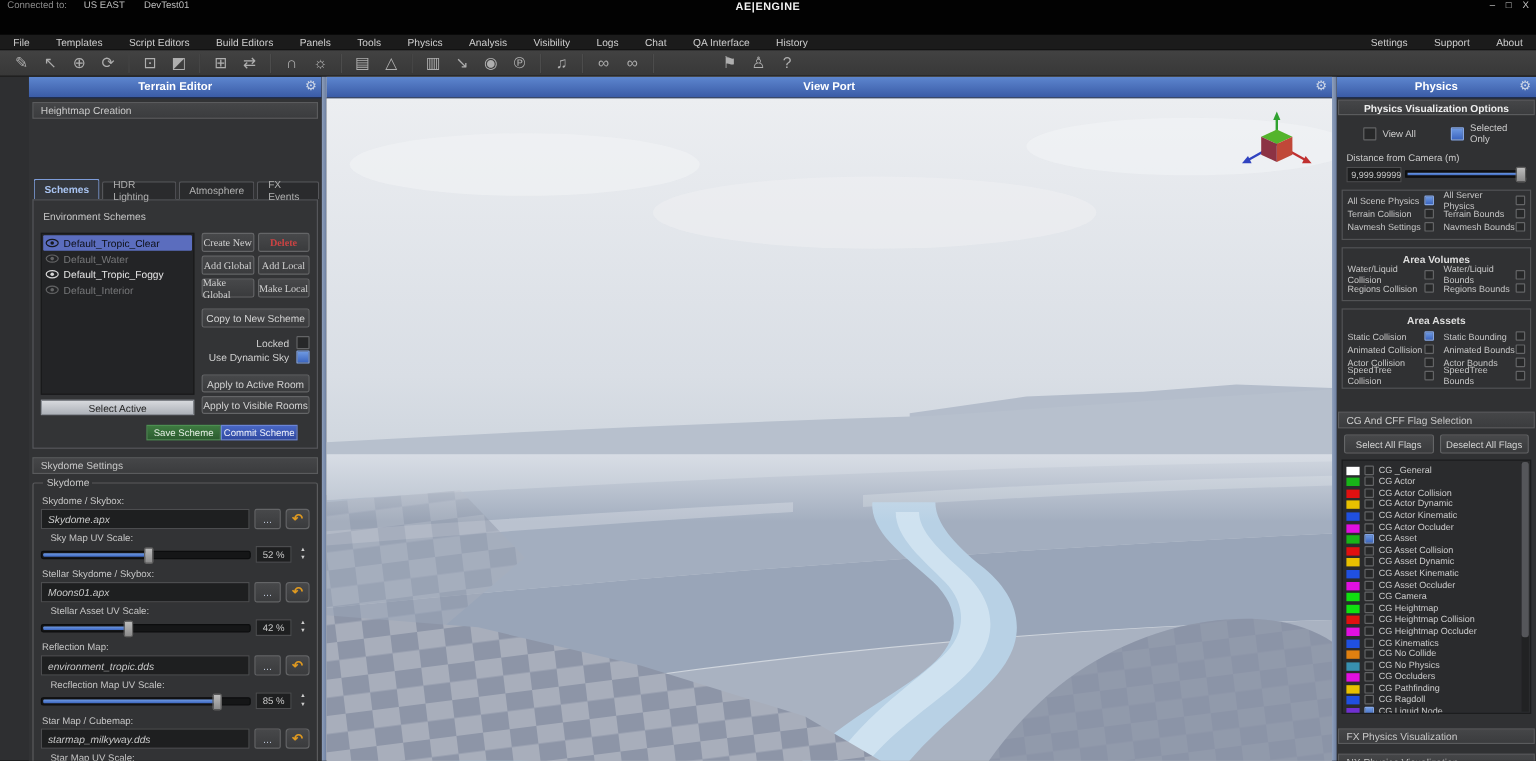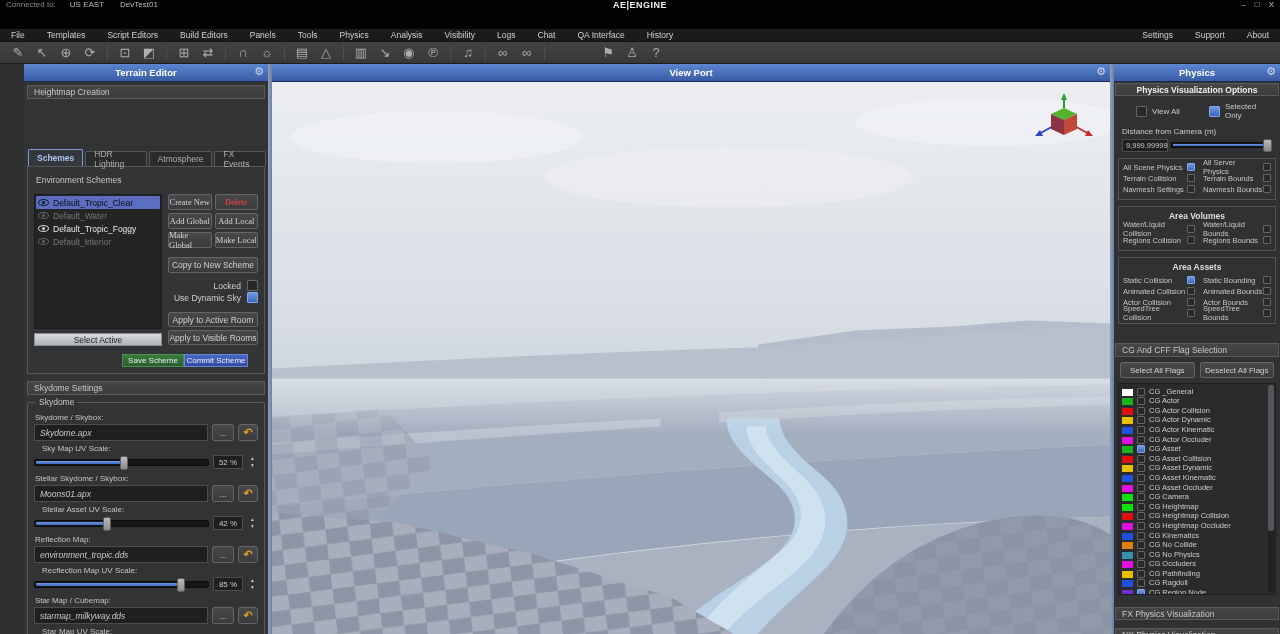--- a/index.html
+++ b/index.html
@@ -631,21 +631,21 @@
               <span>CG Pathfinding</span>
             </div>
             <div class="flag-row">
               <span class="flag-swatch" style="background: rgb(32, 80, 224);"></span>
               <span class="cb small"></span>
               <span>CG Ragdoll</span>
             </div>
             <div class="flag-row">
               <span class="flag-swatch" style="background: rgb(112, 48, 208);"></span>
               <span class="cb small checked"></span>
-              <span>CG Region Node</span>
+              <span>CG Liquid Node</span>
             </div>
           </div>
         <div class="flag-scrollbar">
             <div class="flag-thumb"></div>
           </div>
       </div>
 
       <div class="collapsed-bars">
           <div class="section-bar">FX Physics Visualization</div>
           <div class="section-bar">NX Physics Visualization</div>

